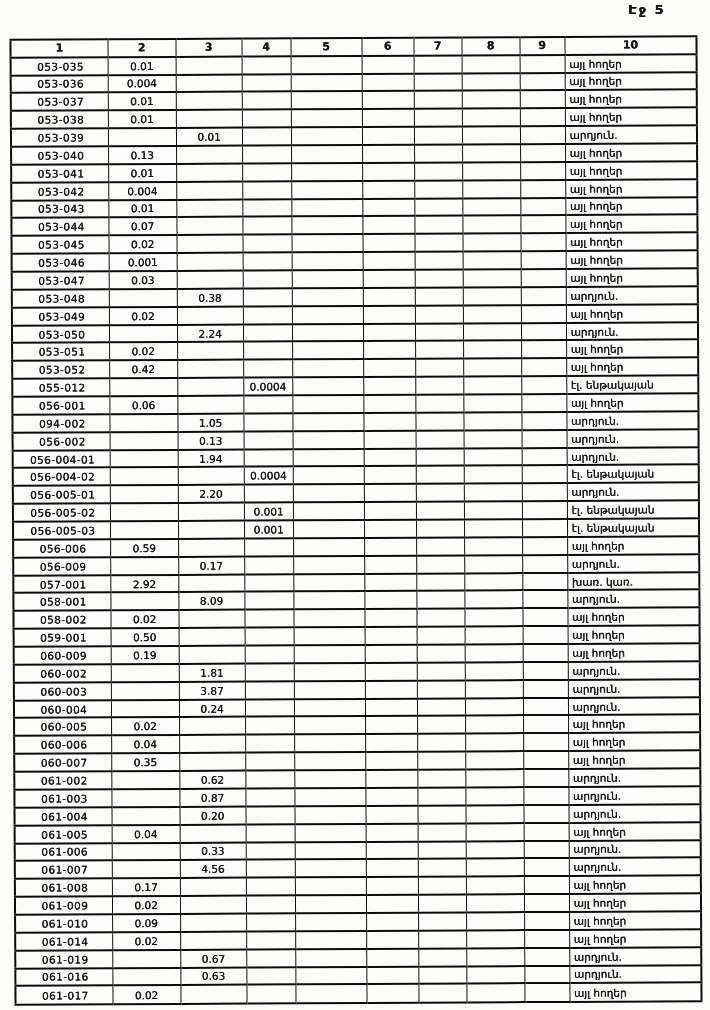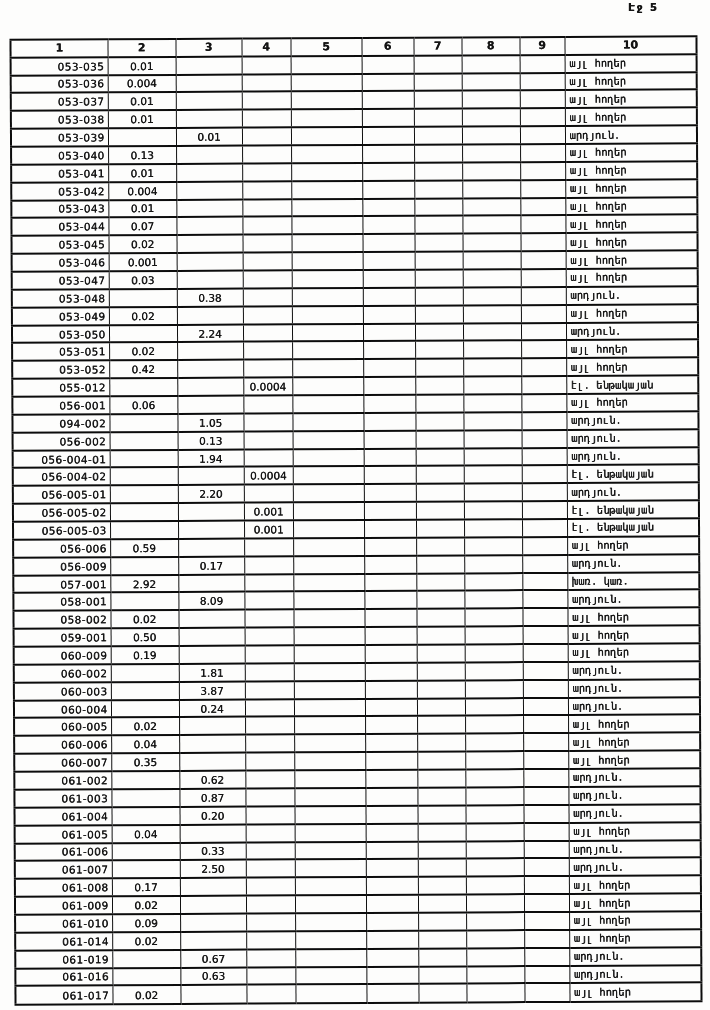--- a/index.html
+++ b/index.html
@@ -15,21 +15,21 @@
   }
   .sheet {
     position: absolute;
     inset: 0;
     background: #fdfdfc;
   }
   .page-label {
     position: absolute;
     top: 2px;
     left: 628px;
-    font-size: 10px;
+    font-size: 13px;
     font-weight: bold;
     letter-spacing: 2px;
     color: #151515;
     text-shadow: 0.4px 0 0 currentColor;
   }
   table.scan-table {
     position: absolute;
     left: 12px;
     top: 37px;
     width: 688px;
@@ -55,28 +55,27 @@
     font-weight: bold;
     text-align: center;
     text-shadow: 0.4px 0 0 currentColor;
   }
   .scan-table td {
     font-size: 10.5px;
     text-align: center;
     text-shadow: 0.35px 0 0 currentColor;
   }
   .scan-table td.c1 {
-    text-align: right;
+    text-align: center;
     padding-left: 5px;
     letter-spacing: 0.4px;
   }
   .scan-table td.c10 {
     text-align: left;
     padding-left: 4px;
-    font-family: Liberation Mono, monospace;
   }
   .scan-table tr { height: 17.7px; }
 </style>
 </head>
 <body>
 
 <div class="sheet">
   <div class="page-label">Էջ 5</div>
 
   <table class="scan-table">
@@ -643,21 +642,21 @@
           <td class="c5"></td>
           <td class="c6"></td>
           <td class="c7"></td>
           <td class="c8"></td>
           <td class="c9"></td>
           <td class="c10">արդյուն.</td>
         </tr>
         <tr>
           <td class="c1">061-007</td>
           <td class="c2"></td>
-          <td class="c3">2.50</td>
+          <td class="c3">4.56</td>
           <td class="c4"></td>
           <td class="c5"></td>
           <td class="c6"></td>
           <td class="c7"></td>
           <td class="c8"></td>
           <td class="c9"></td>
           <td class="c10">արդյուն.</td>
         </tr>
         <tr>
           <td class="c1">061-008</td>

